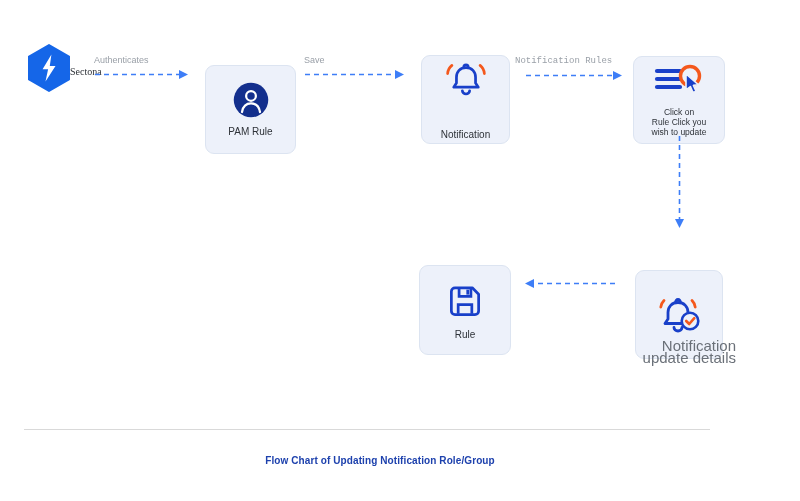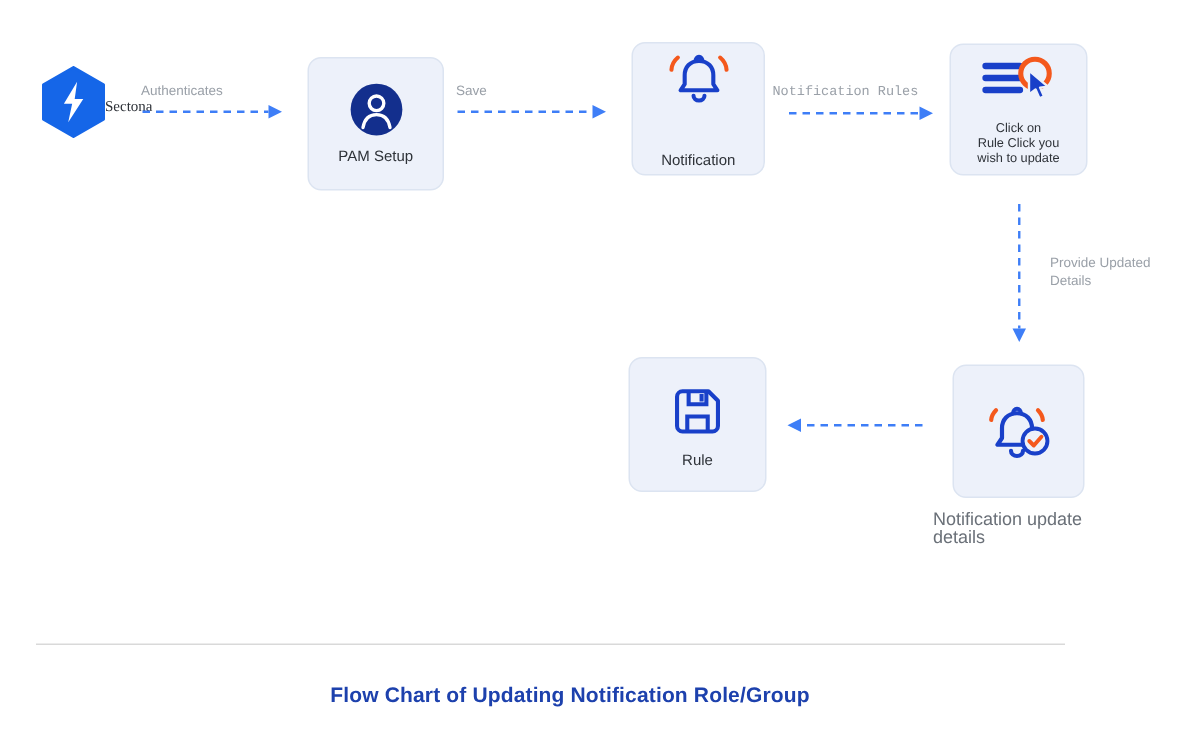--- a/index.html
+++ b/index.html
@@ -5,20 +5,21 @@
   html,body{margin:0;padding:0;background:#fff;}
   .canvas{
     position:relative;width:800px;height:501px;background:#ffffff;overflow:hidden;
     font-family:"Liberation Sans", sans-serif;
   }
   
   .node{
     position:absolute;background:#edf1fa;border:1px solid #dce4f1;border-radius:9px;
     display:flex;flex-direction:column;align-items:center;justify-content:center;
     box-sizing:border-box;
+    margin-top:27px;
   }
   .node-label{font-size:10px;color:#2e3238;margin-top:8px;text-align:center;line-height:11px;}
   .node-multiline{font-size:8.5px;color:#2e3238;margin-top:4px;text-align:center;line-height:10px;}
   #node-pam{left:205px;top:38px;width:91px;height:89px;}
   #node-notification{left:421px;top:28px;width:89px;height:89px;gap:22px;}
   #node-click{left:633px;top:29px;width:92px;height:88px;}
   #node-update{left:635px;top:243px;width:88px;height:89px;}
   #node-save{left:419px;top:238px;width:92px;height:90px;}
   
   #node-sectona{position:absolute;left:28px;top:44px;width:74px;display:flex;flex-direction:row;align-items:center;font-family:Liberation Serif, serif;}
@@ -32,28 +33,28 @@
   #edge1-label{left:94px;top:54px;width:94px;}
   #edge2{left:304px;top:68px;}
   #edge2-label{left:304px;top:54px;width:102px;}
   #edge3{left:525px;top:69px;}
   #edge3-label{left:515px;top:55px;width:110px;font-family:Liberation Mono, monospace;}
   #edge4{left:673px;top:135px;}
   #edge4-label{left:700px;top:169px;width:78px;text-align:left;}
   #edge5{left:524px;top:277px;}
   
   .sub-label{
-    position:absolute;left:622px;top:340px;width:114px;text-align:left;
-    font-size:12px;line-height:12px;color:#6a7078;
+    position:absolute;left:622px;top:340px;width:114px;text-align:right;
+    font-size:15px;line-height:12px;color:#6a7078;
   }
   
   .divider{position:absolute;left:24px;top:429px;width:686px;height:1px;background:#d9d9d9;}
   .page-title{
     position:absolute;left:0;top:455px;width:760px;text-align:center;
-    font-size:14px;font-weight:700;color:#1d41ad;letter-spacing:0.1px;
+    font-size:10px;font-weight:700;color:#1d41ad;letter-spacing:0.1px;
   }
 </style>
 </head>
 <body>
 
 <div class="canvas">
 
   <div id="node-sectona">
     <svg width="42" height="48" viewBox="0 0 42 48">
       <polygon points="21,1 41,12.5 41,35.5 21,47 1,35.5 1,12.5" fill="#1566e8" stroke="#1566e8" stroke-width="2" stroke-linejoin="round"></polygon>
@@ -67,21 +68,21 @@
     <line x1="1" y1="6.5" x2="85" y2="6.5" stroke="#3e7ef7" stroke-width="1.6" stroke-dasharray="5,4"></line>
     <polygon points="85,2 94,6.5 85,11" fill="#3e7ef7"></polygon>
   </svg>
 
   <div class="node" id="node-pam">
     <svg width="36" height="36" viewBox="0 0 48 48">
       <circle cx="24" cy="24" r="23" fill="#132f8d"></circle>
       <circle cx="24" cy="18.5" r="6.5" fill="none" stroke="#ffffff" stroke-width="3"></circle>
       <path d="M12 40 C13.5 31.5 18 28.5 24 28.5 C30 28.5 34.5 31.5 36 40" fill="none" stroke="#ffffff" stroke-width="3" stroke-linecap="round"></path>
     </svg>
-    <div class="node-label">PAM Setup</div>
+    <div class="node-label">PAM Rule</div>
   </div>
 
   <div class="edge-label" id="edge2-label">Save</div>
   <svg class="edge" id="edge2" width="102" height="13">
     <line x1="1" y1="6.5" x2="91" y2="6.5" stroke="#3e7ef7" stroke-width="1.6" stroke-dasharray="5,4"></line>
     <polygon points="91,2 100,6.5 91,11" fill="#3e7ef7"></polygon>
   </svg>
 
   <div class="node" id="node-notification">
     <svg width="44" height="40" viewBox="0 0 48 44">
@@ -108,21 +109,20 @@
       <circle cx="36" cy="13" r="9.5" fill="none" stroke="#f4581c" stroke-width="3.4"></circle>
       <path d="M32 11 L32 27 L36.4 23.6 L39 29.6 L42 28.2 L39.4 22.4 L44.6 21.8 Z" fill="#1940c9" stroke="#edf1fa" stroke-width="1.6" stroke-linejoin="round"></path>
     </svg>
     <div class="node-multiline">
       <div>Click on</div>
       <div>Rule Click you</div>
       <div>wish to update</div>
     </div>
   </div>
 
-  <div class="edge-label" id="edge4-label">Provide Updated Details</div>
   <svg class="edge" id="edge4" width="14" height="95">
     <line x1="6.5" y1="1" x2="6.5" y2="84" stroke="#3e7ef7" stroke-width="1.6" stroke-dasharray="5,4"></line>
     <polygon points="2,84 11,84 6.5,93" fill="#3e7ef7"></polygon>
   </svg>
 
   <div class="node" id="node-update">
     <svg width="48" height="44" viewBox="0 0 48 44">
       <path d="M20.5 9.5 a2.5 3 0 0 1 5 0" fill="none" stroke="#1940c9" stroke-width="2.8" stroke-linecap="round"></path>
       <path d="M23 9.5 C16.8 9.5 13 13.8 13 19.5 L13 26 L10 30.5 L36 30.5 L33.5 26.7" fill="none" stroke="#1940c9" stroke-width="2.8" stroke-linejoin="round"></path>
       <path d="M33 19.5 C33 13.8 29.2 9.5 23 9.5" fill="none" stroke="#1940c9" stroke-width="2.8"></path>

